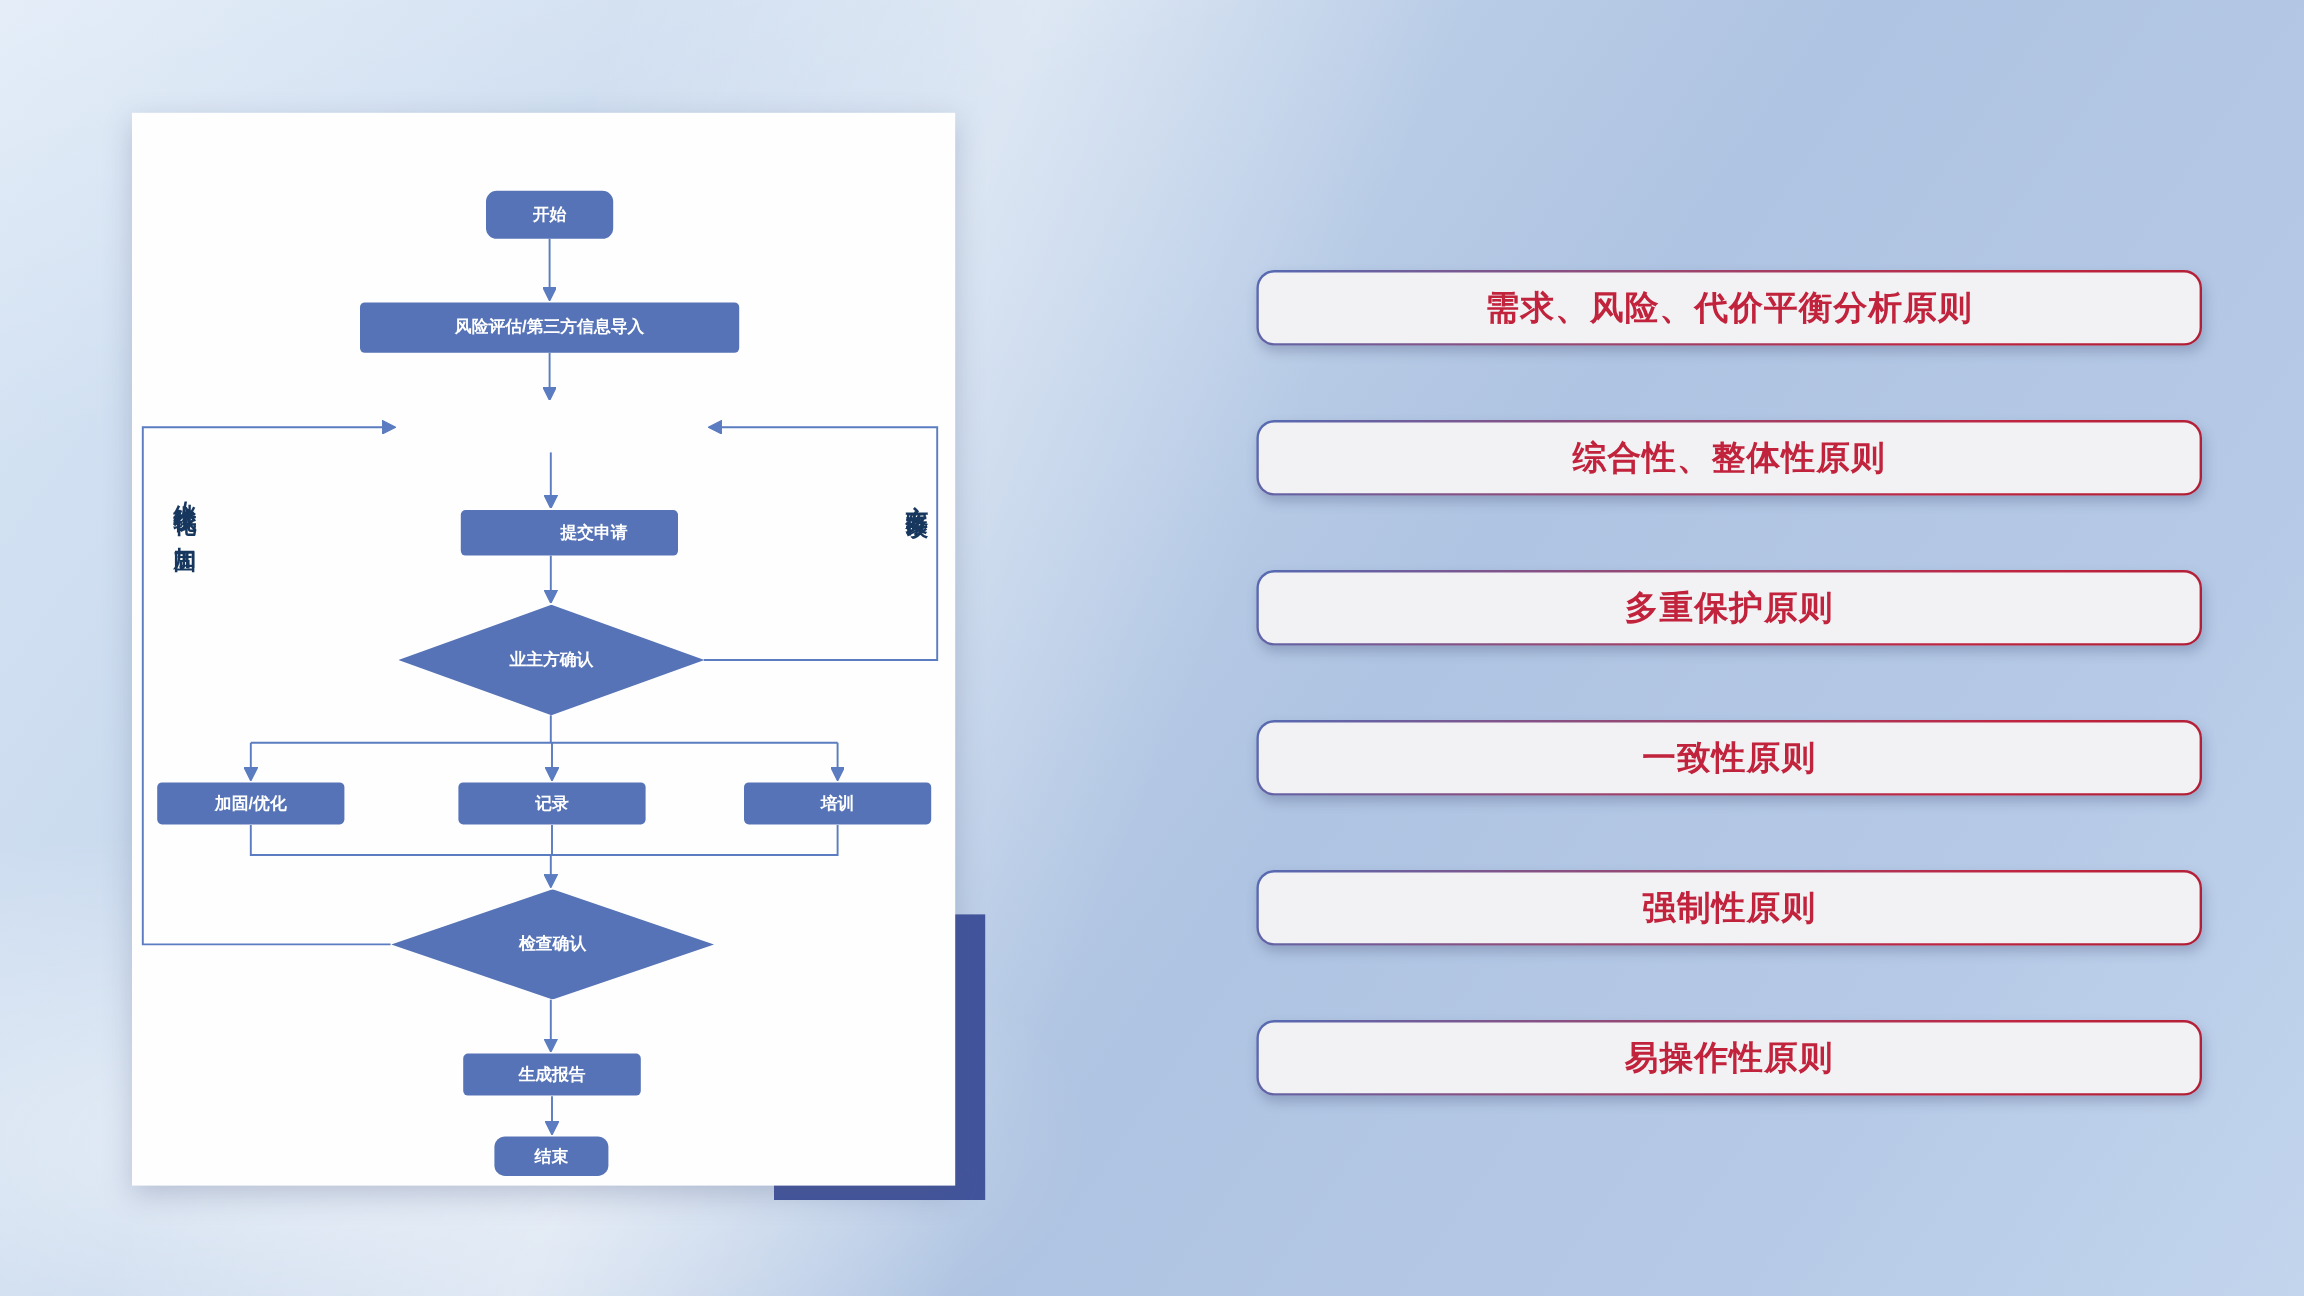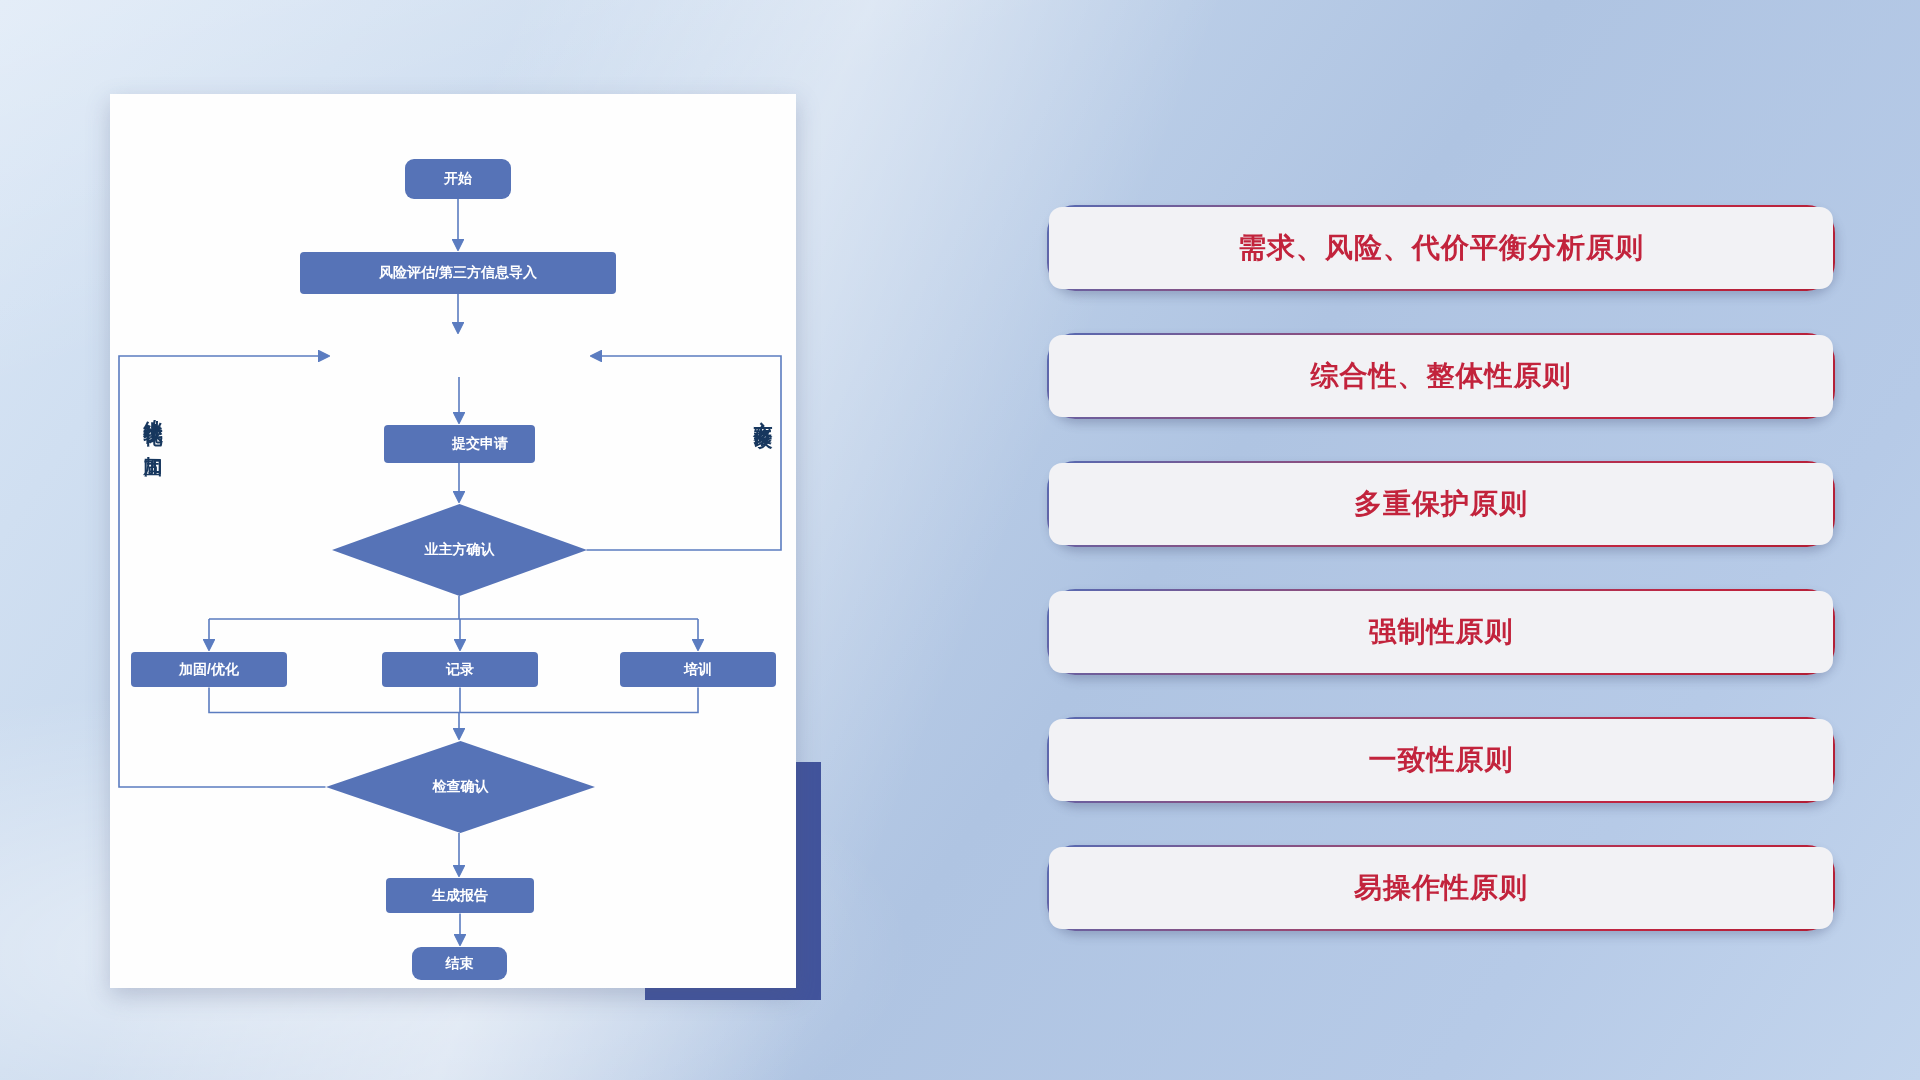--- a/index.html
+++ b/index.html
@@ -46,23 +46,24 @@
   }
 
   
   .right-panel { position:absolute; left:1047px; top:122px; width:788px; }
   .panel-title {
     text-align:center; font-size:40px; line-height:44px; font-weight:700;
     color:var(--title-blue, #2B52A8); letter-spacing:1px;
   }
   .principles { margin-top:83px; display:flex; flex-direction:column; gap:42px; }
   .principle {
-    height:86px; border-radius:28px; padding:2px;
+    height:63px; border-radius:15px; padding:2px;
     background:linear-gradient(135deg, #566BB3 0%, #9A4670 40%, #C02540 75%, #B01E35 100%);
     box-shadow:2px 5px 10px rgba(70,80,120,.30);
+    margin-top:20px;
   }
   .principle-inner {
     height:100%; border-radius:13px; background:#F2F2F5;
     display:flex; align-items:center; justify-content:center;
     font-size:28px; font-weight:700; letter-spacing:1px;
     color:var(--principle-red, #C2233C); white-space:nowrap;
   }
 </style>
 </head>
 <body>
@@ -100,21 +101,21 @@
 
     <div class="node pill" style="left:295px;top:65px;width:106px;height:40px;">
       <span>开始</span>
     </div>
 
     <div class="node rect" style="left:190px;top:158px;width:316px;height:42px;">
       <span>风险评估/第三方信息导入</span>
     </div>
 
 
-    <div class="node rect" style="left:274px;top:331px;width:151px;height:38px;padding-left:41px;">
+    <div class="node rect" style="left:274px;top:331px;width:181px;height:38px;padding-left:41px;">
       <span>提交申请</span>
     </div>
 
     <div class="node diamond" style="left:222px;top:410px;width:255px;height:92px;">
       <span>业主方确认</span>
     </div>
 
     <div class="node rect" style="left:21px;top:558px;width:156px;height:35px;">
       <span>加固/优化</span>
     </div>
@@ -157,26 +158,26 @@
             <span>综合性、整体性原则</span>
           </div>
       </div>
       <div class="principle">
         <div class="principle-inner">
             <span>多重保护原则</span>
           </div>
       </div>
       <div class="principle">
         <div class="principle-inner">
-            <span>强制性原则</span>
+            <span>一致性原则</span>
           </div>
       </div>
       <div class="principle">
         <div class="principle-inner">
-            <span>一致性原则</span>
+            <span>强制性原则</span>
           </div>
       </div>
       <div class="principle">
         <div class="principle-inner">
             <span>易操作性原则</span>
           </div>
       </div>
     </div>
   </div>
 

